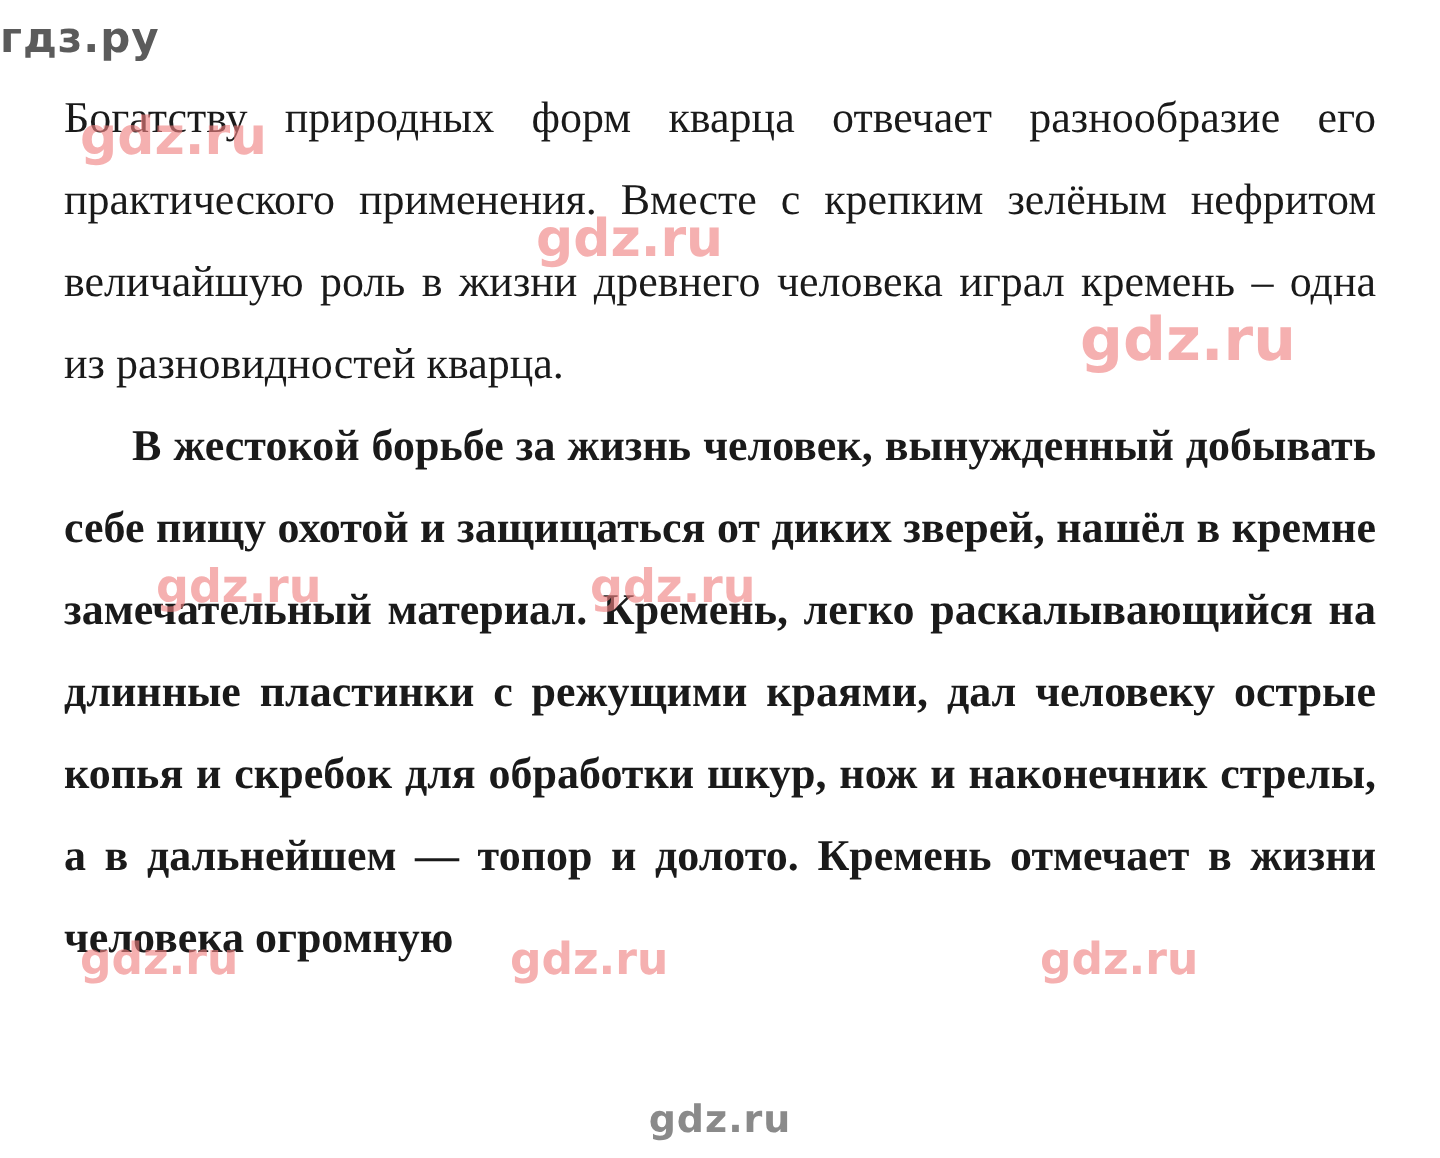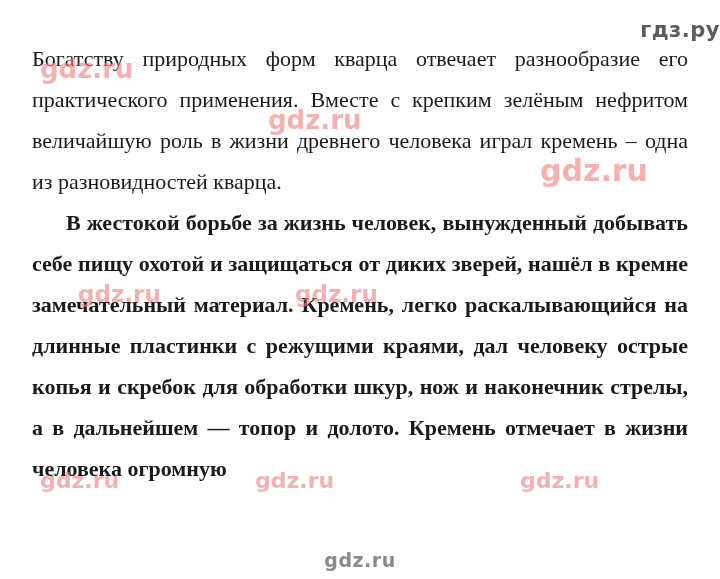--- a/index.html
+++ b/index.html
@@ -14,24 +14,24 @@
     position: relative;
     overflow: hidden;
   }
   .page {
     position: relative;
     width: 720px;
     height: 579px;
   }
   .brand-top {
     position: absolute;
-    top: 18px;
+    top: 7px;
     left: 0;
     width: 720px;
-    text-align: right;
+    text-align: left;
     font-family: "DejaVu Sans", sans-serif;
     font-size: 21px;
     font-weight: bold;
     color: #5b5b5b;
     letter-spacing: 0.5px;
   }
   .brand-bottom {
     position: absolute;
     bottom: 8px;
     left: 0;

